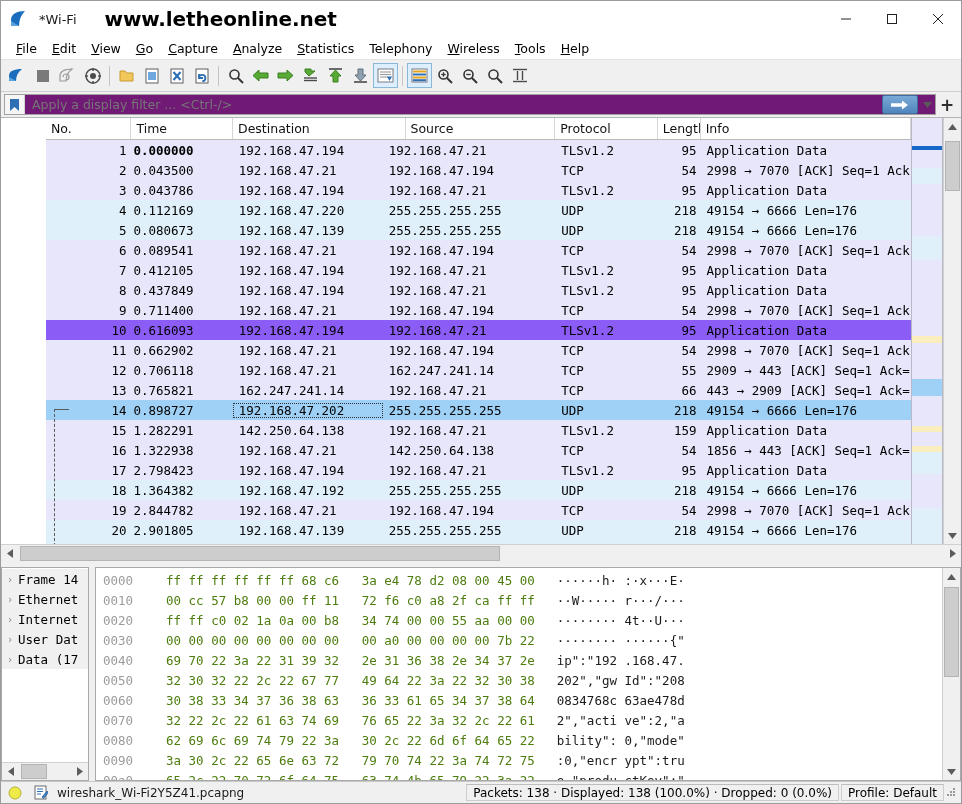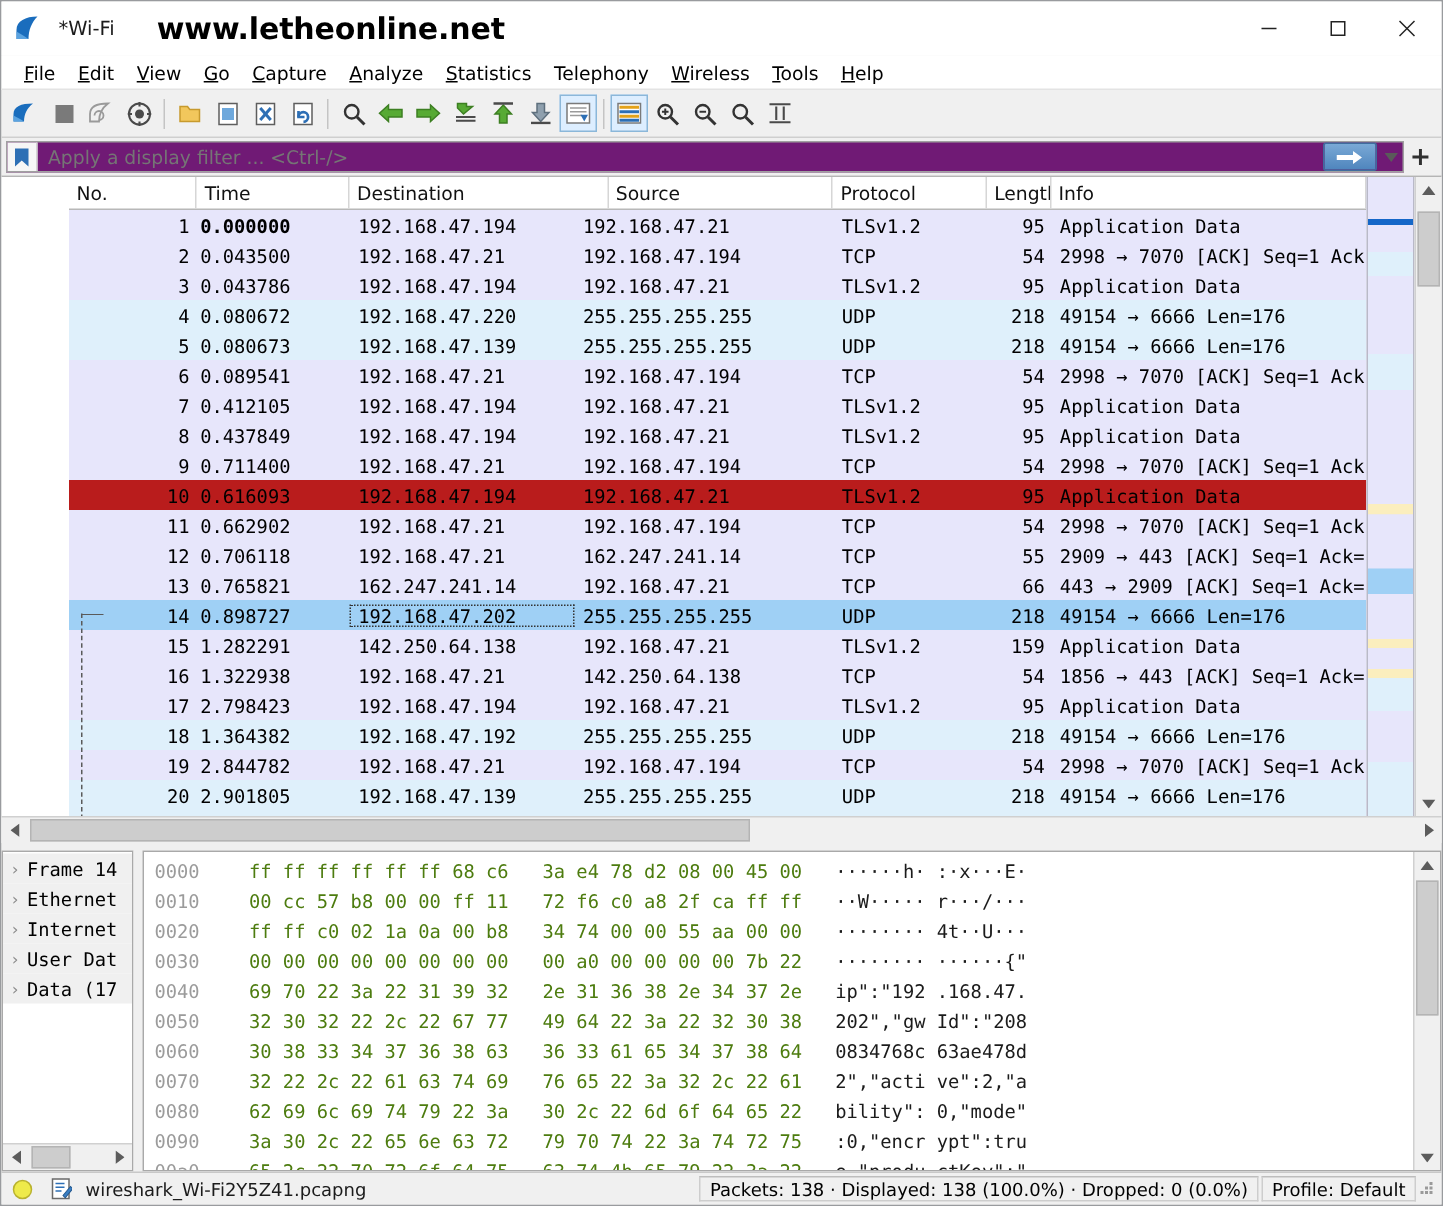--- a/index.html
+++ b/index.html
@@ -543,21 +543,21 @@
               <div class="c c-no" style="width: 90px;">3</div>
               <div class="c c-time" style="width: 107px;">0.043786</div>
               <div class="c c-src" style="width: 158px;">192.168.47.194</div>
               <div class="c c-dst" style="width: 182px;">192.168.47.21</div>
               <div class="c c-proto" style="width: 108px;">TLSv1.2</div>
               <div class="c c-len" style="width: 45px;">95</div>
               <div class="c c-info" style="width: 222px;">Application Data</div>
             </div>
             <div class="prow" style="background: rgb(223, 240, 251);">
               <div class="c c-no" style="width: 90px;">4</div>
-              <div class="c c-time" style="width: 107px;">0.080672</div>
+              <div class="c c-time" style="width: 107px;">0.112169</div>
               <div class="c c-src" style="width: 158px;">192.168.47.220</div>
               <div class="c c-dst" style="width: 182px;">255.255.255.255</div>
               <div class="c c-proto" style="width: 108px;">UDP</div>
               <div class="c c-len" style="width: 45px;">218</div>
               <div class="c c-info" style="width: 222px;">49154 → 6666 Len=176</div>
             </div>
             <div class="prow" style="background: rgb(223, 240, 251);">
               <div class="c c-no" style="width: 90px;">5</div>
               <div class="c c-time" style="width: 107px;">0.080673</div>
               <div class="c c-src" style="width: 158px;">192.168.47.139</div>
@@ -595,21 +595,21 @@
             </div>
             <div class="prow" style="background: rgb(231, 230, 251);">
               <div class="c c-no" style="width: 90px;">9</div>
               <div class="c c-time" style="width: 107px;">0.711400</div>
               <div class="c c-src" style="width: 158px;">192.168.47.21</div>
               <div class="c c-dst" style="width: 182px;">192.168.47.194</div>
               <div class="c c-proto" style="width: 108px;">TCP</div>
               <div class="c c-len" style="width: 45px;">54</div>
               <div class="c c-info" style="width: 222px;">2998 → 7070 [ACK] Seq=1 Ack</div>
             </div>
-            <div class="prow" style="background: #b91c1c;">
+            <div class="prow" style="background: #8b5cf6;">
               <div class="c c-no" style="width: 90px;">10</div>
               <div class="c c-time" style="width: 107px;">0.616093</div>
               <div class="c c-src" style="width: 158px;">192.168.47.194</div>
               <div class="c c-dst" style="width: 182px;">192.168.47.21</div>
               <div class="c c-proto" style="width: 108px;">TLSv1.2</div>
               <div class="c c-len" style="width: 45px;">95</div>
               <div class="c c-info" style="width: 222px;">Application Data</div>
             </div>
             <div class="prow" style="background: rgb(231, 230, 251);">
               <div class="c c-no" style="width: 90px;">11</div>

